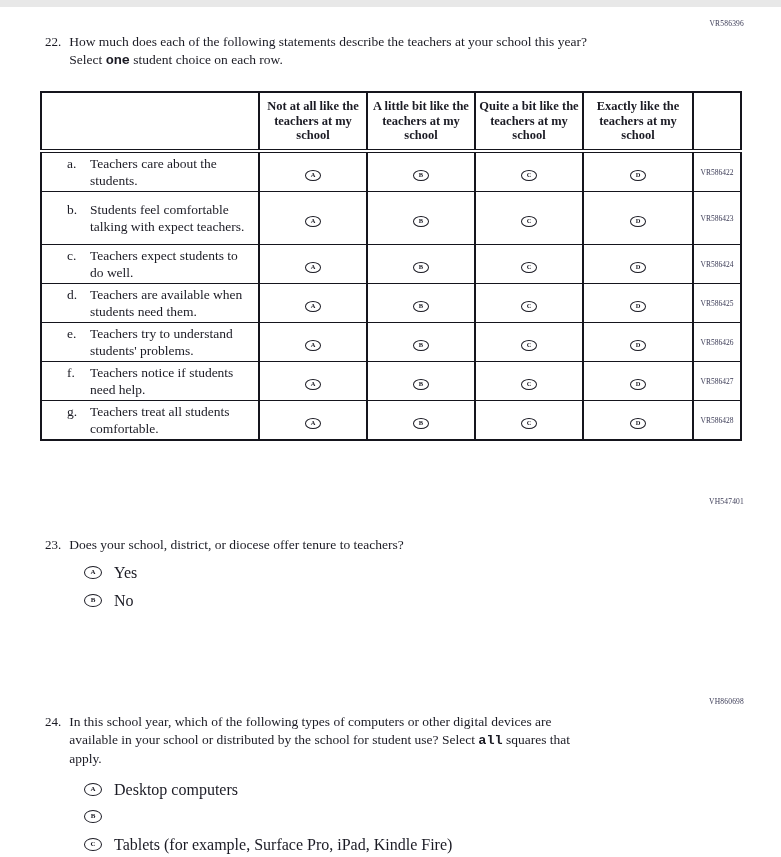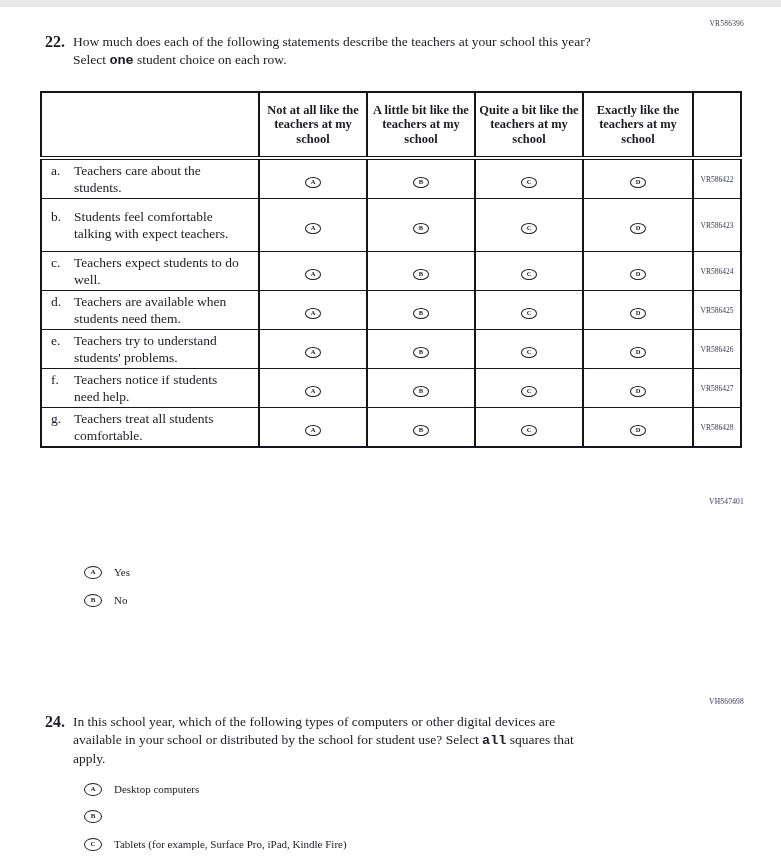--- a/index.html
+++ b/index.html
@@ -9,61 +9,61 @@
   .page{
     position:relative; width:781px; height:857px; margin:7px auto;
     background:var(--background); overflow:hidden;
     font-family:"Liberation Serif","DejaVu Serif",serif; color:var(--text);
   }
   .code{
     position:absolute; right:37px; font-size:7.5px; letter-spacing:.2px;
     color:var(--code-text); white-space:nowrap;
   }
   .qblock{position:absolute; left:45px; display:flex; gap:8px;}
-  .qnum{font-weight:bold; font-size:16px; line-height:18px; flex:0 0 auto;}
+  .qnum{font-weight:normal; font-size:13px; line-height:18px; flex:0 0 auto;}
   .qtext{font-size:13.5px; line-height:18px;}
   .qtext b{font-weight:bold;font-family:Liberation Mono, monospace;}
 
   table.matrix{
     position:absolute; left:40px; top:84px; width:700px;
     border-collapse:collapse; table-layout:fixed;
   }
   .matrix th,.matrix td{
     border-left:2px solid var(--border); border-right:2px solid var(--border);
     border-top:1.5px solid var(--border); border-bottom:1.5px solid var(--border);
   }
   .matrix{border:2px solid var(--border);}
   .matrix thead th{
     border-bottom:4px double var(--border);
     font-size:12.5px; font-weight:bold; line-height:14.5px;
     text-align:center; vertical-align:middle; padding:2px 1px;
   }
   .matrix td.stmt{
     font-size:13.5px; line-height:17px; vertical-align:middle;
-    padding:2px 12px 2px 32px; text-indent:-23px;
+    padding:2px 12px 2px 48px; text-indent:-23px;
   }
   .rl{display:inline-block; width:23px; text-indent:0;}
   .matrix td.opt{text-align:center; vertical-align:middle;}
   .bubble{
     display:inline-flex; align-items:center; justify-content:center;
     width:16px; height:11px; border:1.3px solid var(--text);
     border-radius:50%; box-sizing:border-box; background:transparent;
   }
   .bubble .bl{font-size:6.5px; font-weight:bold; line-height:1;}
   .bubble.lg{width:18px; height:13px;}
   .bubble.lg .bl{font-size:7px;}
   .matrix td.vr{
     font-size:7.5px; color:var(--code-text); text-align:center;
     vertical-align:middle; padding:8px 1px;
   }
   .optrow{
     position:absolute; left:84px; display:flex; align-items:center;
     gap:12px; height:17px;
   }
-  .optlabel{font-size:11px; line-height:17px; white-space:nowrap;}
+  .optlabel{font-size:16px; line-height:17px; white-space:nowrap;}
 </style>
 </head>
 <body>
 
 <div class="page">
 
   <div class="code" style="top:12px">VR586396</div>
 
   <div class="qblock" style="top:26px">
     <span class="qnum">22.</span>
@@ -73,21 +73,21 @@
   <table class="matrix">
     <colgroup>
       <col style="width:218px">
         <col style="width:108px">
         <col style="width:108px">
         <col style="width:108px">
         <col style="width:110px">
         <col style="width:48px">
     </colgroup>
     <thead>
-      <tr style="height:66px">
+      <tr style="height:59px">
         <th></th>
         <th>Not at all like the teachers at my school</th>
         <th>A little bit like the teachers at my school</th>
         <th>Quite a bit like the teachers at my school</th>
         <th>Exactly like the teachers at my school</th>
         <th></th>
       </tr>
     </thead>
     <tbody>
       <tr style="height:36px">
@@ -200,20 +200,24 @@
         <td class="opt"><span class="bubble">
               <span class="bl">D</span>
             </span></td>
         <td class="vr">VR586428</td>
       </tr>
     </tbody>
   </table>
 
   <div class="code" style="top:490px">VH547401</div>
 
+  <div class="qblock" style="top:529px">
+    <span class="qnum">23.</span>
+    <div class="qtext" style="width:640px"><span>Does your school, district, or diocese offer tenure to teachers?</span></div>
+  </div>
 
   <div class="optrow" style="top:557px">
     <span class="bubble lg">
         <span class="bl">A</span>
       </span>
     <span class="optlabel">Yes</span>
   </div>
   <div class="optrow" style="top:585px">
     <span class="bubble lg">
         <span class="bl">B</span>

